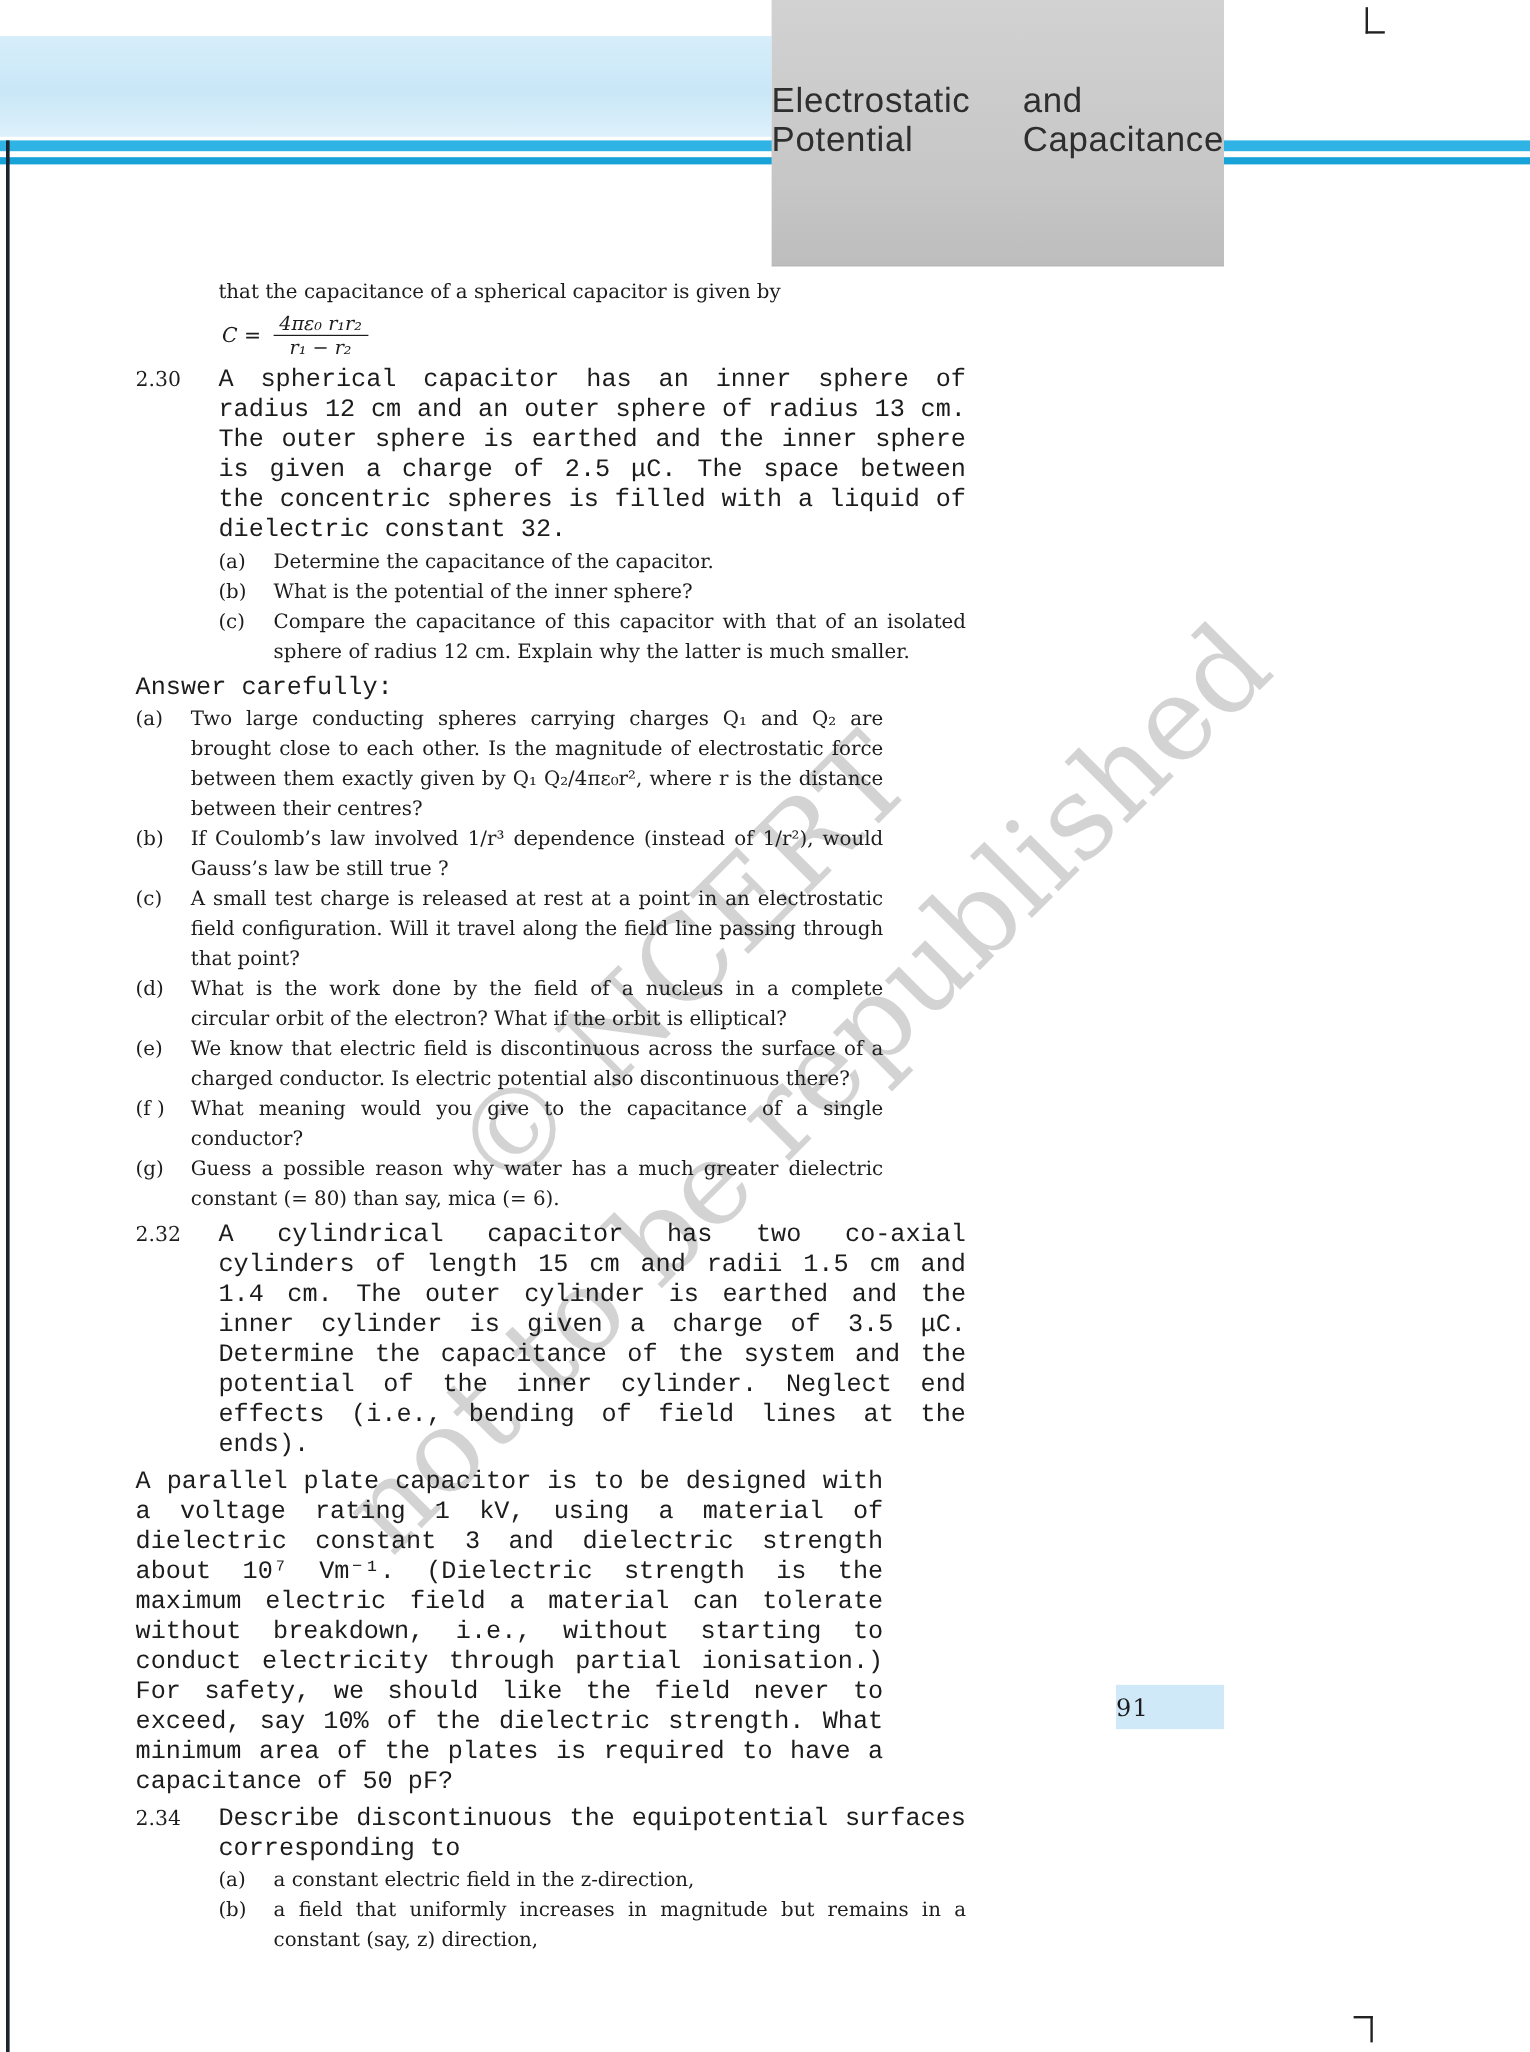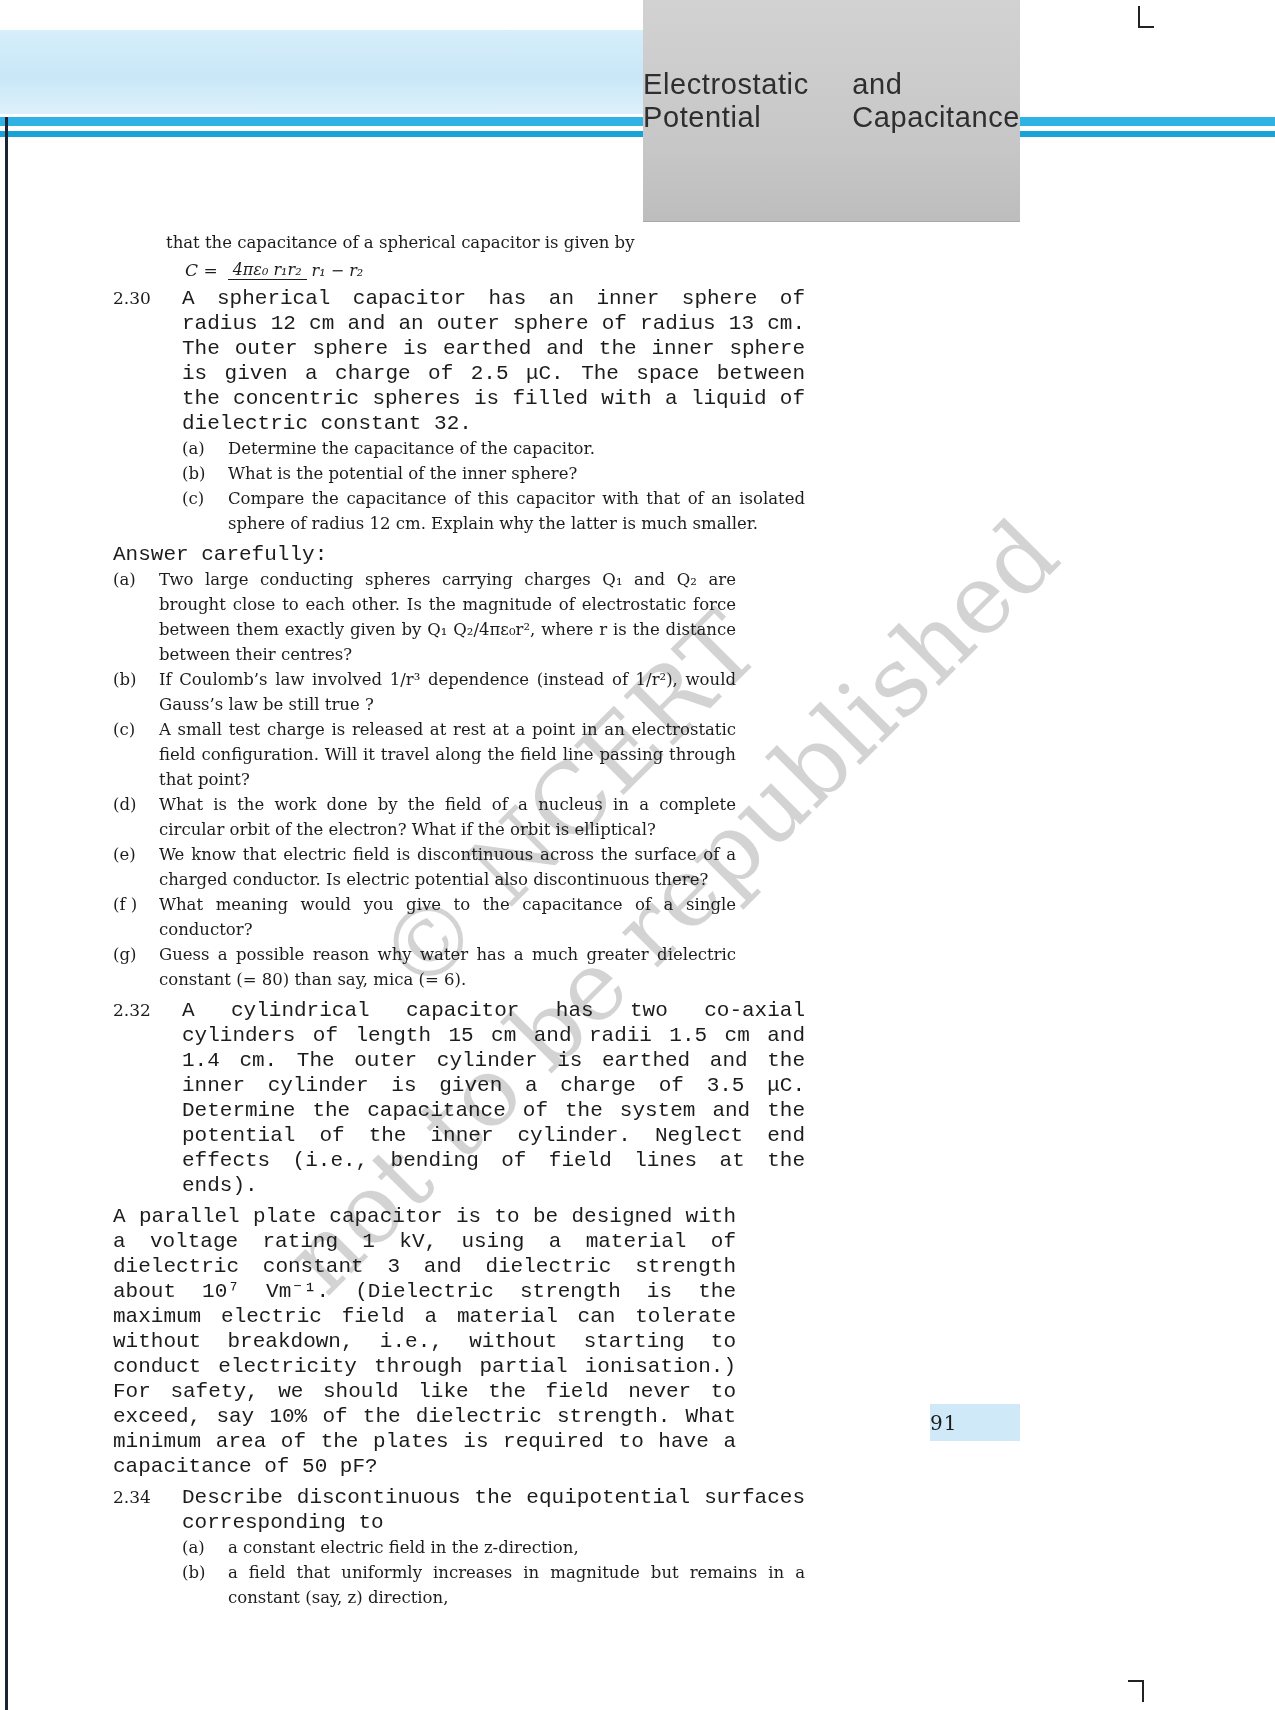--- a/index.html
+++ b/index.html
@@ -59,29 +59,29 @@
   }
   .watermark-line {
     font-size: 96px; color: #a0a0a0; opacity: 0.45;
     white-space: nowrap; font-family: "DejaVu Serif", serif;
   }
 
   
   .content { position: absolute; left: 113px; top: 230px; width: 905px; z-index: 3; }
 
   .intro-text {
-    margin-left: 53px; width: 623px;
+    margin-left: 69px; width: 623px;
     font-size: 16.5px; line-height: 25px; text-align: justify;
   }
   .formula {
     margin-left: 72px; margin-top: 5px; margin-bottom: 5px;
     display: flex; align-items: center; gap: 10px;
     font-style: italic; font-size: 17px;
   }
-  .frac { display: inline-flex; flex-direction: row; align-items: center; line-height: 1.2; font-size: 16px; }
+  .frac { display: inline-flex; flex-direction: column; align-items: center; line-height: 1.2; font-size: 16px; }
   .frac .num { padding: 0 5px; border-bottom: 1.5px solid #1c1c1c; }
   .frac .den { padding: 0 5px; }
 
   .problem { display: flex; margin-top: 6px; }
   .problem-number { width: 69px; flex: none; font-weight: normal; font-size: 17px; line-height: 25px; }
   .problem-body { width: 623px; flex: none; }
   .problem-text { font-size: 21px; line-height: 25px; text-align: justify; font-family: Liberation Mono, monospace; }
 
   .subitem { display: flex; }
   .subitem-label { width: 46px; flex: none; font-size: 16.5px; line-height: 25px; }

